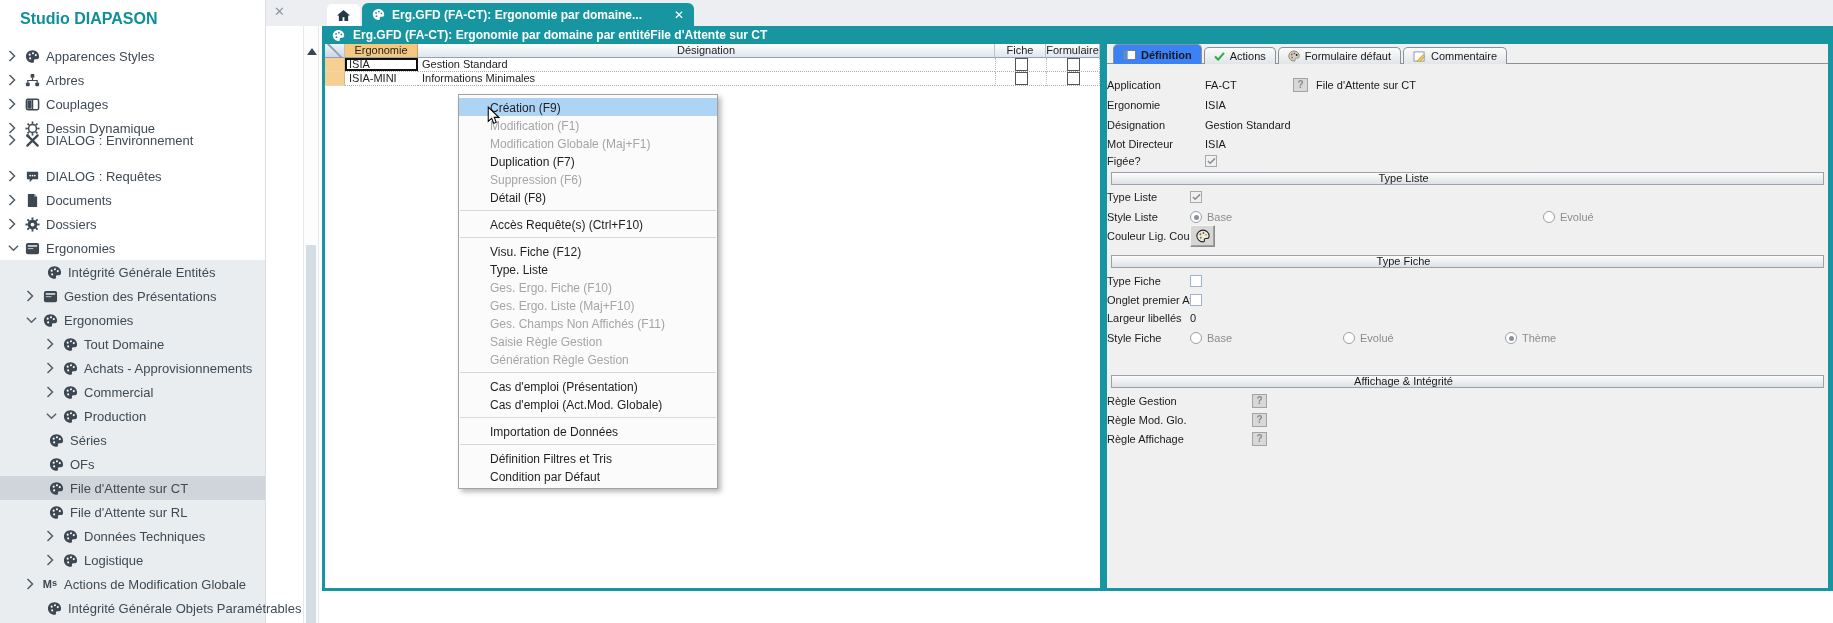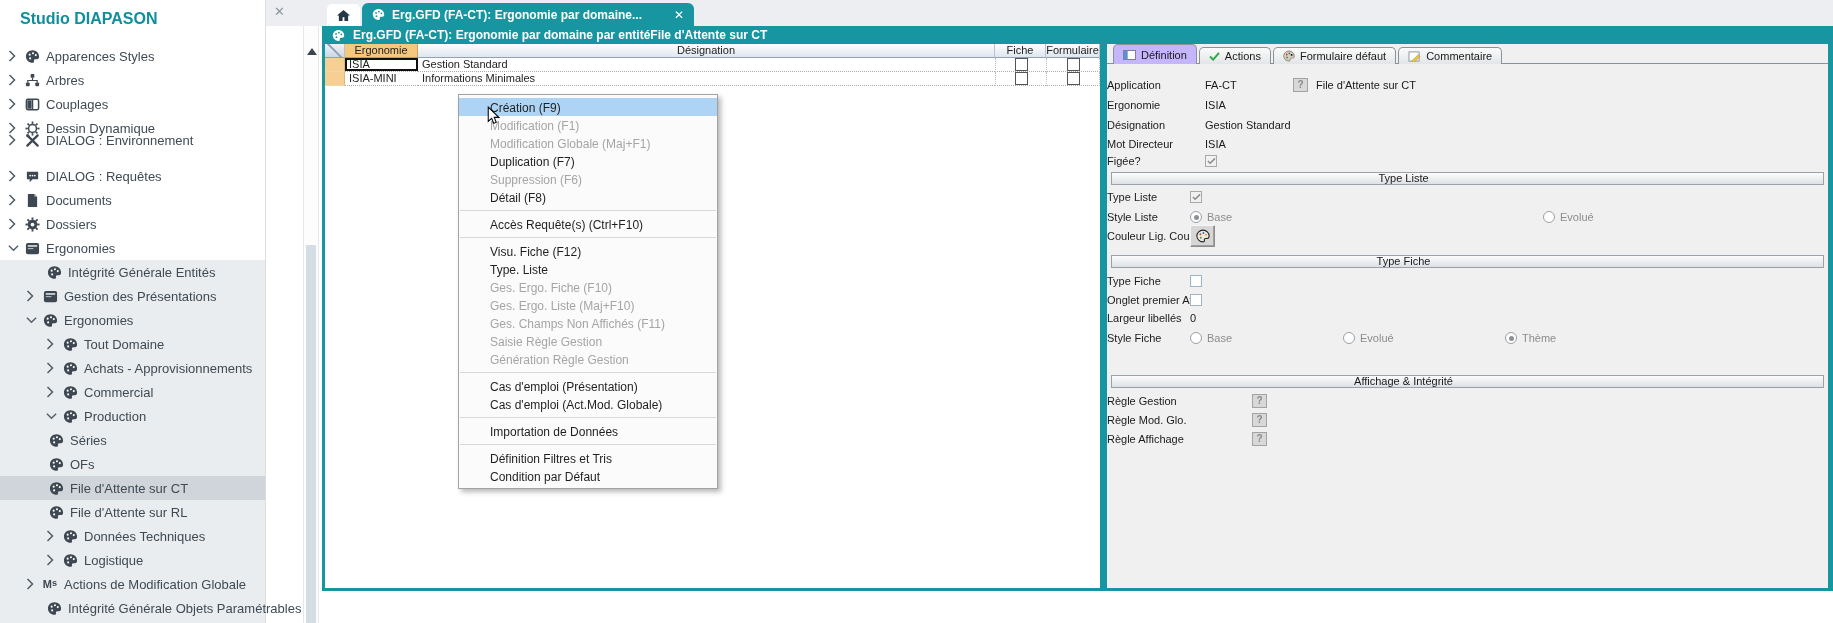--- a/index.html
+++ b/index.html
@@ -72,21 +72,21 @@
   .msep{height:1px;background:#d8d8d8;margin:4px 1px;}
   #cursor{position:absolute;left:28px;top:11px;z-index:60;}
   
   #rpanel{position:absolute;left:1107px;top:44px;width:721px;height:544px;background:#f0f0f0;
           font-size:11px;color:#1a1a1a;}
   #ptabline{position:absolute;left:0;top:19px;right:0;border-top:1px solid #8a9299;}
   #ptabs{position:absolute;left:6px;top:0;display:flex;align-items:flex-end;height:20px;z-index:2;}
   .ptab{height:17px;padding:0 9px;margin-right:2px;border:1px solid #8a9299;border-bottom:none;
         border-radius:5px 5px 0 0;background:linear-gradient(#fbfbfb,#e2e5e8);
         display:inline-flex;align-items:center;gap:5px;font-size:11px;box-sizing:border-box;}
-  .ptab.sel{height:20px;background:#c4b5fd;font-weight:normal;}
+  .ptab.sel{height:20px;background:#3b82f6;font-weight:bold;}
   .prow{position:absolute;left:0;right:4px;height:16px;display:flex;align-items:center;}
   .plabel{width:76px;text-align:left;flex:none;white-space:nowrap;}
   .v1{margin-left:22px}.v2{margin-left:7px}
   .sbar{position:absolute;left:4px;right:4px;height:13px;background:linear-gradient(#fcfcfc,#dde1e5);
         border:1px solid #9aa1a8;box-sizing:border-box;}
   .sbar span{position:absolute;left:41%;top:0;transform:translateX(-50%);line-height:11px;font-size:11px;}
   .cb{width:12px;height:12px;border:1px solid #9fb4c6;background:#fff;box-sizing:border-box;
       display:flex;align-items:center;justify-content:center;}
   .cb.dis{border-color:#a9a9a9;background:#f1f1f1;}
   .radio{width:12px;height:12px;border-radius:50%;border:1px solid #9aa0a6;background:#fff;

